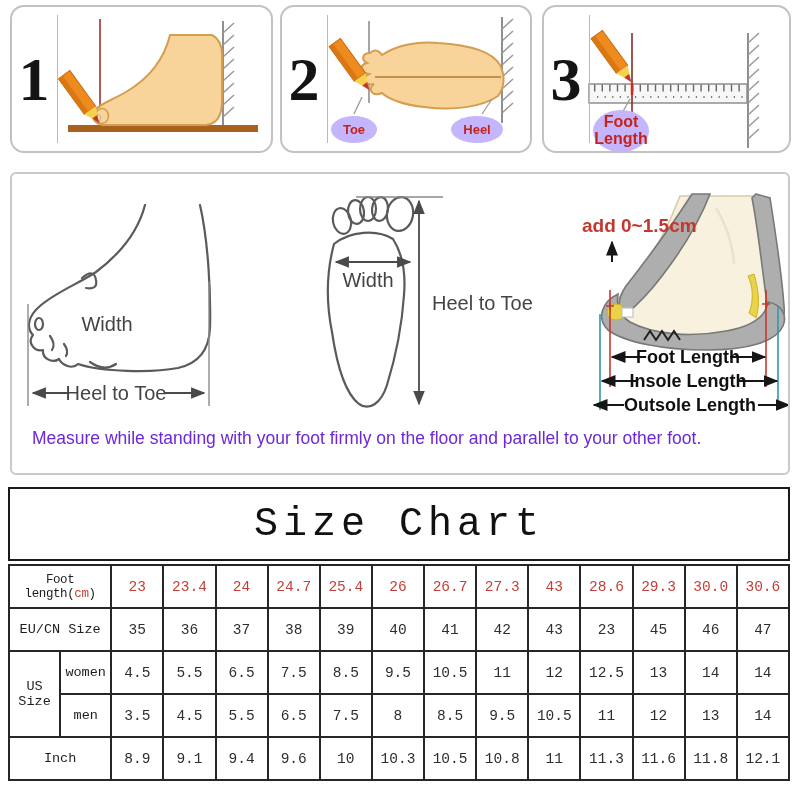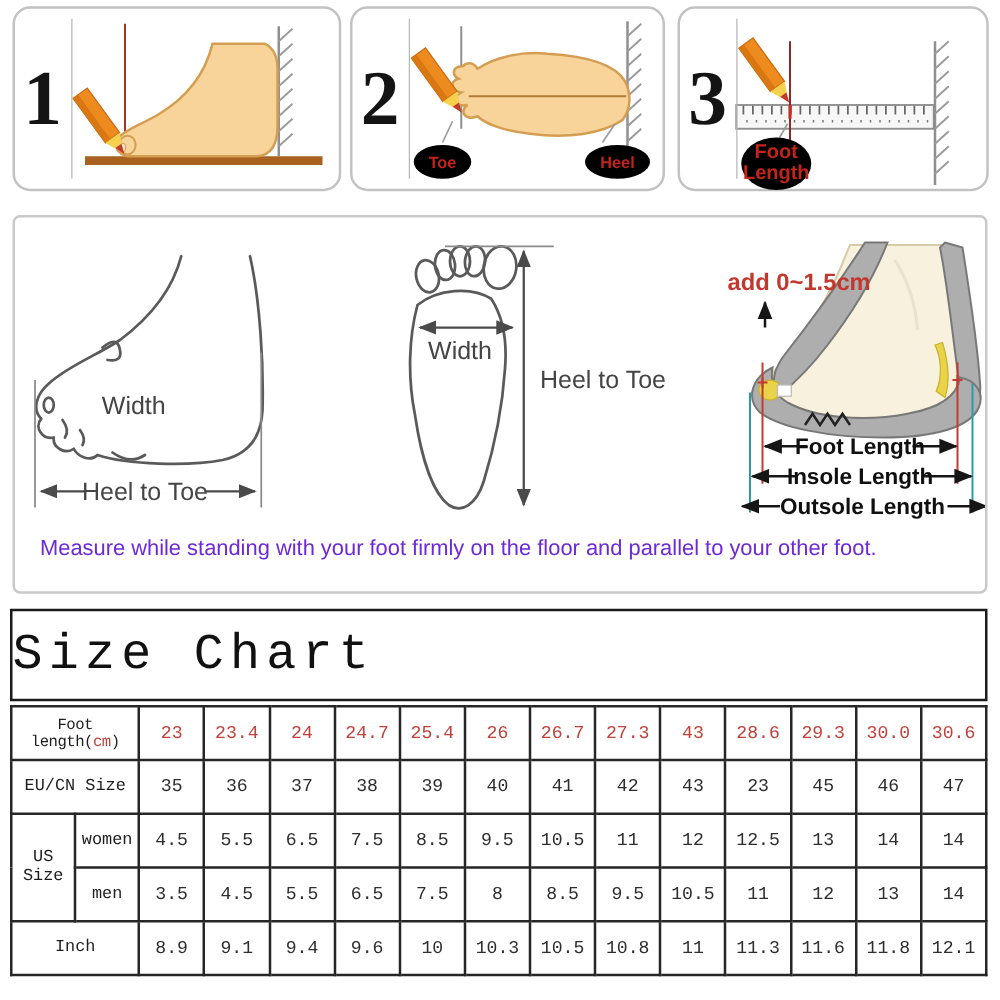--- a/index.html
+++ b/index.html
@@ -6,41 +6,41 @@
   .canvas{position:relative;width:800px;height:800px;background:#ffffff;overflow:hidden;
           font-family:"Liberation Sans",sans-serif;}
 
   
   .panel{position:absolute;top:5px;height:148px;border:2px solid #c2c2c2;border-radius:14px;
          box-sizing:border-box;background:#fff;}
   .panel svg{position:absolute;left:0;top:0;}
   .step-num{position:absolute;left:0;top:0;bottom:0;width:44px;display:flex;align-items:center;
             justify-content:center;font:bold 62px "Liberation Serif",serif;color:#141414;z-index:2;}
   .divider{position:absolute;left:45px;top:8px;bottom:8px;width:1px;background:#b8b8b8;z-index:2;}
-  .badge{position:absolute;background:#000000;border-radius:50%;display:flex;flex-direction:column;
+  .badge{position:absolute;background:#c4b5fd;border-radius:50%;display:flex;flex-direction:column;
          justify-content:center;color:#c2241c;font:bold 13px "Liberation Sans",sans-serif;
          z-index:3;text-align:center;line-height:1.05;}
 
   
   .measure-box{position:absolute;left:10px;top:172px;width:780px;height:303px;border:2px solid #c9c9c9;
                border-radius:6px;box-sizing:border-box;background:#fff;}
   .measure-box svg{position:absolute;left:0;top:0;}
   .instruction{position:absolute;left:20px;top:254px;width:740px;font-size:17.5px;color:#6d28d9;z-index:2;}
 
   .ink{fill:none;stroke:#5a5a5a;stroke-width:2.2;stroke-linecap:round;stroke-linejoin:round;}
   .thin{fill:none;stroke:#8a8a8a;stroke-width:1.4;}
   .arrow{fill:none;stroke:#4a4a4a;stroke-width:1.8;}
   .arrowd{fill:none;stroke:#161616;stroke-width:2;}
   .lbl-gray{font:20px "Liberation Sans",sans-serif;fill:#444;}
   .lbl-bold{font:bold 18px "Liberation Sans",sans-serif;fill:#101010;}
   .lbl-red{font:bold 19px "Liberation Sans",sans-serif;fill:#c2382f;}
 
   
   .chart-title-box{position:absolute;left:8px;top:487px;width:782px;height:74px;border:2px solid #1a1a1a;
-                   box-sizing:border-box;display:flex;align-items:center;}
+                   box-sizing:border-box;display:flex;align-items:center;justify-content:center;}
   .chart-title-box span{font:40px "Liberation Mono",monospace;letter-spacing:5px;color:#111;}
   .table-wrap{position:absolute;left:8px;top:564px;width:782px;}
   table{width:100%;border-collapse:collapse;table-layout:fixed;border:2px solid #c2410c;}
   td{border:2px solid #262626;height:41px;text-align:center;vertical-align:middle;
      font-family:"Liberation Mono",monospace;color:#2e2e2e;padding:0;}
   td.lbl{font-size:13.5px;color:#1d1d1d;}
   td.fit{font-size:12.5px;letter-spacing:-0.4px;}
   td.val{font-size:14.5px;}
   .red{color:#c2403a;}
 </style>
@@ -83,21 +83,21 @@
       <g transform="rotate(-36 88 84)">
         <rect x="81" y="24" width="14" height="43" fill="#ee8b1e" stroke="#c96a10"></rect>
         <rect x="81" y="24" width="5" height="43" fill="#d97712"></rect>
         <polygon points="81,67 95,67 88,82" fill="#f6d14d"></polygon>
         <polygon points="85,75 91,75 88,83" fill="#c0392b"></polygon>
       </g>
     </svg>
     <div class="badge" style="left:49px;top:109px;width:46px;height:27px;">
       <span>Toe</span>
     </div>
-    <div class="badge" style="left:186px;top:109px;width:52px;height:27px;">
+    <div class="badge" style="left:169px;top:109px;width:52px;height:27px;">
       <span>Heel</span>
     </div>
   </section>
 
   <section class="panel" style="left:542px;width:249px;">
     <div class="step-num">3</div>
     <div class="divider"></div>
     <svg width="245" height="144" viewBox="0 0 245 144">
       <line x1="204" y1="26" x2="204" y2="141" stroke="#8f8f8f" stroke-width="2"></line>
       <path d="M204,36 l11,-10 M204,48 l11,-10 M204,60 l11,-10 M204,72 l11,-10 M204,84 l11,-10 M204,96 l11,-10 M204,108 l11,-10 M204,120 l11,-10 M204,132 l11,-10" stroke="#9a9a9a" stroke-width="1.5"></path>

